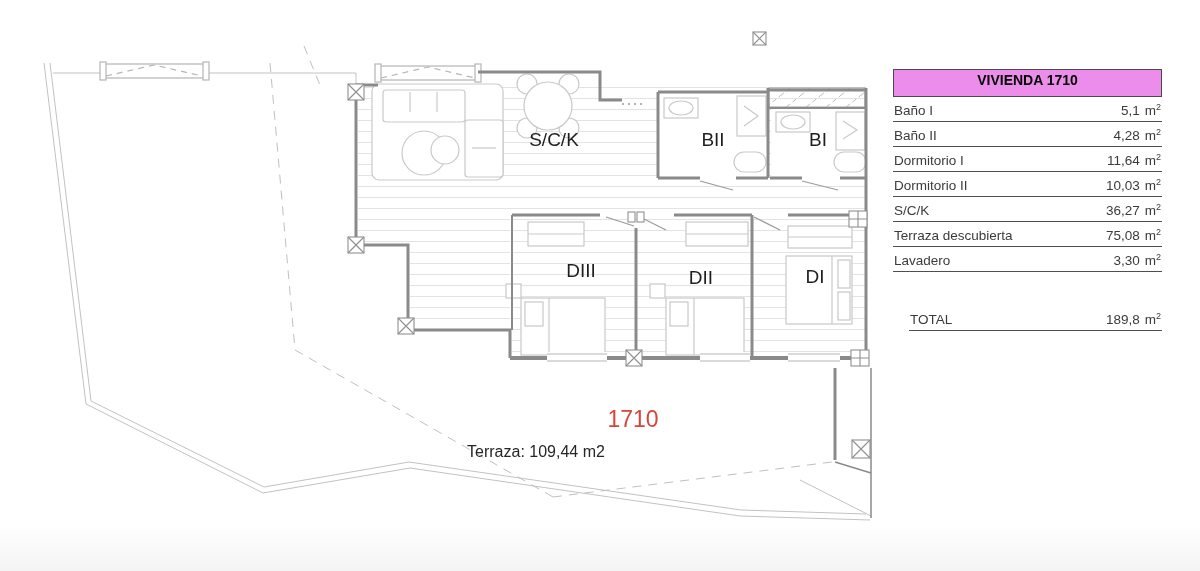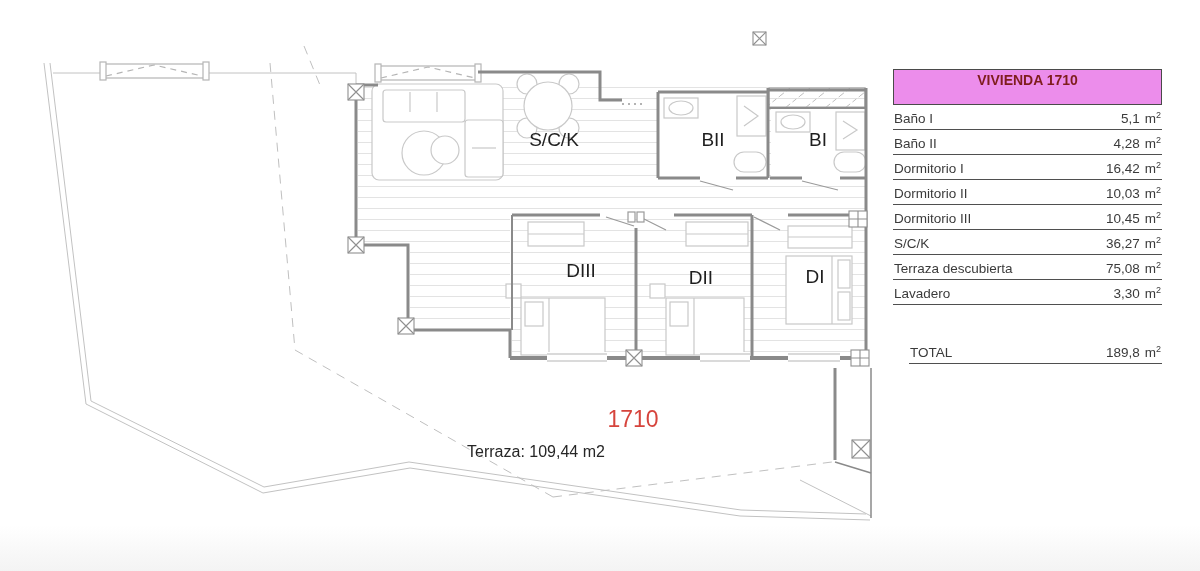--- a/index.html
+++ b/index.html
@@ -11,23 +11,23 @@
   .plan-label{fill:#1f1f1f;font-family:"Liberation Sans",sans-serif;}
   .plan-label.small{font-size:16px;fill:#262626;}
   .unit-number{font-size:23px;font-family:"Liberation Sans",sans-serif;}
 
   
   .area-table{
     position:absolute;left:893px;top:69px;width:269px;
     color:#3b3b3b;font-size:13.5px;
   }
   .thead{
-    box-sizing:border-box;height:36px;line-height:20px;
+    box-sizing:border-box;height:28px;line-height:20px;
     border:1.5px solid #4a4a4a;text-align:center;
-    font-weight:bold;font-size:14px;color:#7f1d1d;
+    font-weight:bold;font-size:14px;color:#000000;
   }
   .trow{
     box-sizing:border-box;height:25px;
     display:flex;justify-content:space-between;align-items:flex-end;
     border-bottom:1.4px solid #4f4f4f;
     padding:0 1px 3px 1px;
     gap:31px;
   }
   .trow .tlabel{white-space:nowrap;}
   .trow .tval{white-space:nowrap;text-align:right;}
@@ -268,29 +268,25 @@
         <div class="trow">
           <span class="tlabel">Baño I</span>
           <span class="tval"><span class="num">5,1</span><span class="unit">m</span><sup>2</sup></span>
         </div>
         <div class="trow">
           <span class="tlabel">Baño II</span>
           <span class="tval"><span class="num">4,28</span><span class="unit">m</span><sup>2</sup></span>
         </div>
         <div class="trow">
           <span class="tlabel">Dormitorio I</span>
-          <span class="tval"><span class="num">16,42</span><span class="unit">m</span><sup>2</sup></span>
+          <span class="tval"><span class="num">11,64</span><span class="unit">m</span><sup>2</sup></span>
         </div>
         <div class="trow">
           <span class="tlabel">Dormitorio II</span>
           <span class="tval"><span class="num">10,03</span><span class="unit">m</span><sup>2</sup></span>
-        </div>
-        <div class="trow">
-          <span class="tlabel">Dormitorio III</span>
-          <span class="tval"><span class="num">10,45</span><span class="unit">m</span><sup>2</sup></span>
         </div>
         <div class="trow">
           <span class="tlabel">S/C/K</span>
           <span class="tval"><span class="num">36,27</span><span class="unit">m</span><sup>2</sup></span>
         </div>
         <div class="trow">
           <span class="tlabel">Terraza descubierta</span>
           <span class="tval"><span class="num">75,08</span><span class="unit">m</span><sup>2</sup></span>
         </div>
         <div class="trow">

